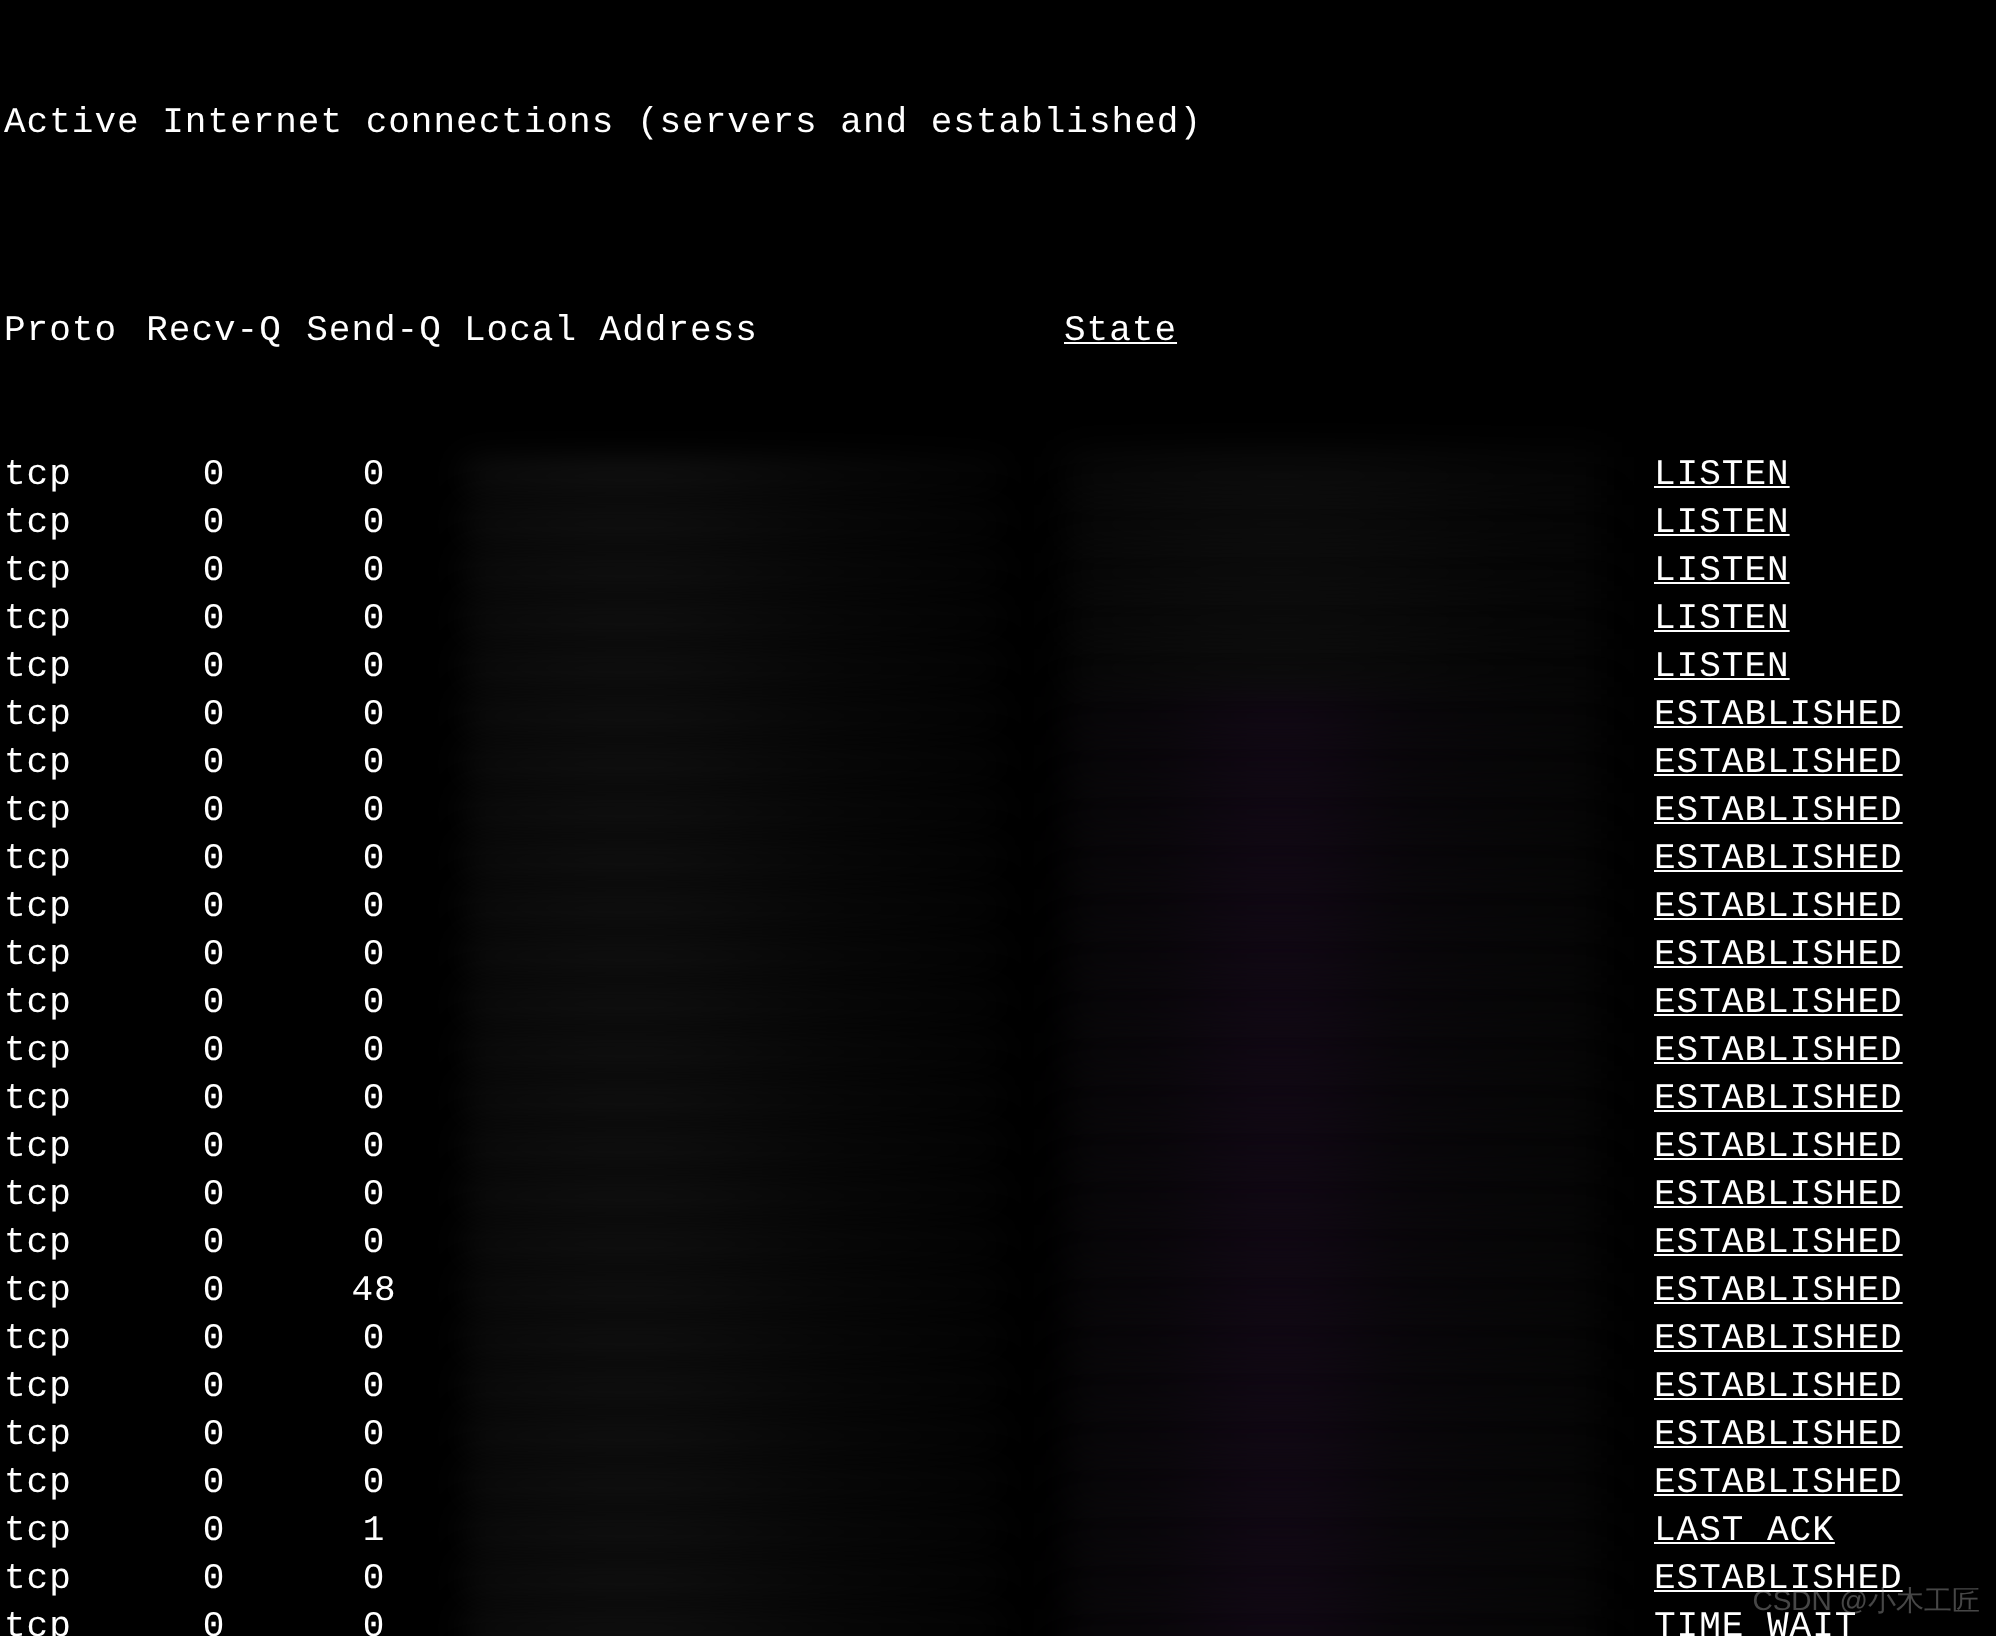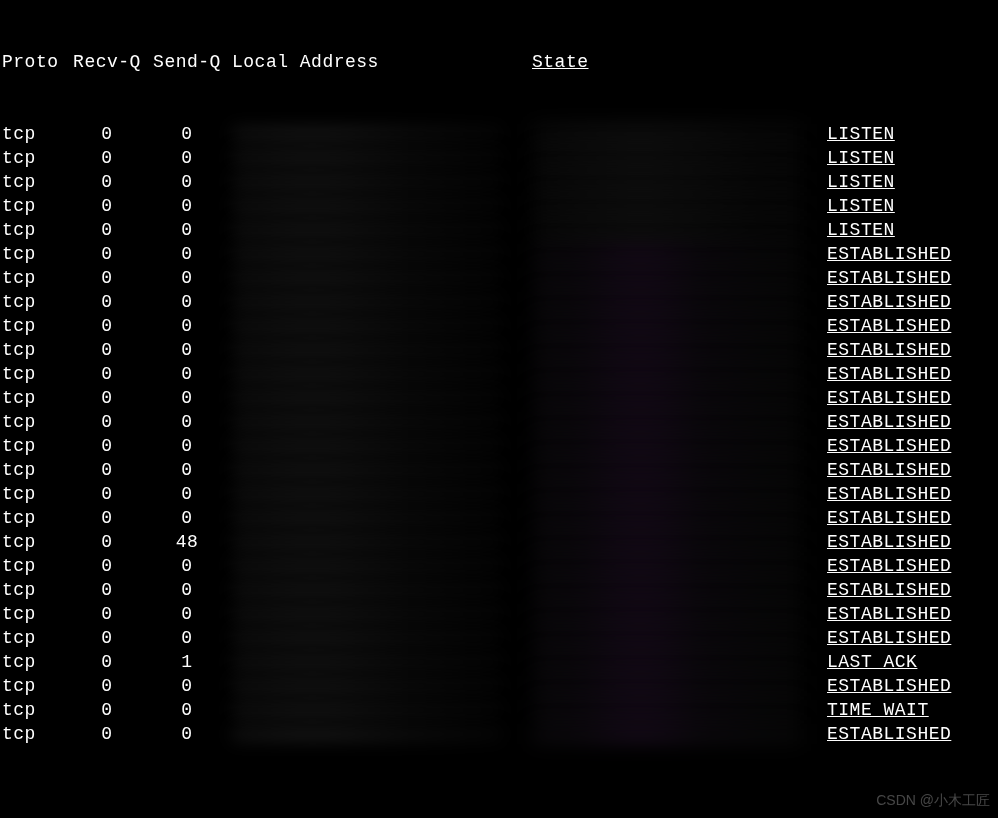--- a/index.html
+++ b/index.html
@@ -21,20 +21,21 @@
     }
     .terminal {
       white-space: pre;
       letter-spacing: 0.5px;
     }
     .title-line {
       color: #ffffff;
     }
     .header-line {
       color: #ffffff;
+      margin-top: 32px;
     }
     .row {
       position: relative;
       height: 24px;
       display: flex;
     }
     .col-proto {
       width: 70px;
       text-align: left;
     }
@@ -90,20 +91,21 @@
       right: 8px;
       color: rgba(200,200,200,0.35);
       font-size: 14px;
       font-family: sans-serif;
     }
   </style>
 </head>
 <body>
 
 <div class="terminal">
+  <div class="title-line">Active Internet connections (servers and established)</div>
   <div class="row header-line">
     <span class="col-proto">Proto</span>
     <span class="col-recvq">Recv-Q</span>
     <span class="col-sendq">Send-Q</span>
     <span class="col-local">Local Address</span>
     <span class="col-state">State</span>
   </div>
   <div id="rows-container"><div class="row"><span class="col-proto">tcp</span><span class="col-recvq">0</span><span class="col-sendq">0</span><span class="col-local"><div class="blur-local"></div></span><span class="col-foreign"><div class="blur-foreign listen"></div></span><span class="col-state">LISTEN</span></div><div class="row"><span class="col-proto">tcp</span><span class="col-recvq">0</span><span class="col-sendq">0</span><span class="col-local"><div class="blur-local"></div></span><span class="col-foreign"><div class="blur-foreign listen"></div></span><span class="col-state">LISTEN</span></div><div class="row"><span class="col-proto">tcp</span><span class="col-recvq">0</span><span class="col-sendq">0</span><span class="col-local"><div class="blur-local"></div></span><span class="col-foreign"><div class="blur-foreign listen"></div></span><span class="col-state">LISTEN</span></div><div class="row"><span class="col-proto">tcp</span><span class="col-recvq">0</span><span class="col-sendq">0</span><span class="col-local"><div class="blur-local"></div></span><span class="col-foreign"><div class="blur-foreign listen"></div></span><span class="col-state">LISTEN</span></div><div class="row"><span class="col-proto">tcp</span><span class="col-recvq">0</span><span class="col-sendq">0</span><span class="col-local"><div class="blur-local"></div></span><span class="col-foreign"><div class="blur-foreign listen"></div></span><span class="col-state">LISTEN</span></div><div class="row"><span class="col-proto">tcp</span><span class="col-recvq">0</span><span class="col-sendq">0</span><span class="col-local"><div class="blur-local"></div></span><span class="col-foreign"><div class="blur-foreign"></div></span><span class="col-state">ESTABLISHED</span></div><div class="row"><span class="col-proto">tcp</span><span class="col-recvq">0</span><span class="col-sendq">0</span><span class="col-local"><div class="blur-local"></div></span><span class="col-foreign"><div class="blur-foreign"></div></span><span class="col-state">ESTABLISHED</span></div><div class="row"><span class="col-proto">tcp</span><span class="col-recvq">0</span><span class="col-sendq">0</span><span class="col-local"><div class="blur-local"></div></span><span class="col-foreign"><div class="blur-foreign"></div></span><span class="col-state">ESTABLISHED</span></div><div class="row"><span class="col-proto">tcp</span><span class="col-recvq">0</span><span class="col-sendq">0</span><span class="col-local"><div class="blur-local"></div></span><span class="col-foreign"><div class="blur-foreign"></div></span><span class="col-state">ESTABLISHED</span></div><div class="row"><span class="col-proto">tcp</span><span class="col-recvq">0</span><span class="col-sendq">0</span><span class="col-local"><div class="blur-local"></div></span><span class="col-foreign"><div class="blur-foreign"></div></span><span class="col-state">ESTABLISHED</span></div><div class="row"><span class="col-proto">tcp</span><span class="col-recvq">0</span><span class="col-sendq">0</span><span class="col-local"><div class="blur-local"></div></span><span class="col-foreign"><div class="blur-foreign"></div></span><span class="col-state">ESTABLISHED</span></div><div class="row"><span class="col-proto">tcp</span><span class="col-recvq">0</span><span class="col-sendq">0</span><span class="col-local"><div class="blur-local"></div></span><span class="col-foreign"><div class="blur-foreign"></div></span><span class="col-state">ESTABLISHED</span></div><div class="row"><span class="col-proto">tcp</span><span class="col-recvq">0</span><span class="col-sendq">0</span><span class="col-local"><div class="blur-local"></div></span><span class="col-foreign"><div class="blur-foreign"></div></span><span class="col-state">ESTABLISHED</span></div><div class="row"><span class="col-proto">tcp</span><span class="col-recvq">0</span><span class="col-sendq">0</span><span class="col-local"><div class="blur-local"></div></span><span class="col-foreign"><div class="blur-foreign"></div></span><span class="col-state">ESTABLISHED</span></div><div class="row"><span class="col-proto">tcp</span><span class="col-recvq">0</span><span class="col-sendq">0</span><span class="col-local"><div class="blur-local"></div></span><span class="col-foreign"><div class="blur-foreign"></div></span><span class="col-state">ESTABLISHED</span></div><div class="row"><span class="col-proto">tcp</span><span class="col-recvq">0</span><span class="col-sendq">0</span><span class="col-local"><div class="blur-local"></div></span><span class="col-foreign"><div class="blur-foreign"></div></span><span class="col-state">ESTABLISHED</span></div><div class="row"><span class="col-proto">tcp</span><span class="col-recvq">0</span><span class="col-sendq">0</span><span class="col-local"><div class="blur-local"></div></span><span class="col-foreign"><div class="blur-foreign"></div></span><span class="col-state">ESTABLISHED</span></div><div class="row"><span class="col-proto">tcp</span><span class="col-recvq">0</span><span class="col-sendq">48</span><span class="col-local"><div class="blur-local"></div></span><span class="col-foreign"><div class="blur-foreign"></div></span><span class="col-state">ESTABLISHED</span></div><div class="row"><span class="col-proto">tcp</span><span class="col-recvq">0</span><span class="col-sendq">0</span><span class="col-local"><div class="blur-local"></div></span><span class="col-foreign"><div class="blur-foreign"></div></span><span class="col-state">ESTABLISHED</span></div><div class="row"><span class="col-proto">tcp</span><span class="col-recvq">0</span><span class="col-sendq">0</span><span class="col-local"><div class="blur-local"></div></span><span class="col-foreign"><div class="blur-foreign"></div></span><span class="col-state">ESTABLISHED</span></div><div class="row"><span class="col-proto">tcp</span><span class="col-recvq">0</span><span class="col-sendq">0</span><span class="col-local"><div class="blur-local"></div></span><span class="col-foreign"><div class="blur-foreign"></div></span><span class="col-state">ESTABLISHED</span></div><div class="row"><span class="col-proto">tcp</span><span class="col-recvq">0</span><span class="col-sendq">0</span><span class="col-local"><div class="blur-local"></div></span><span class="col-foreign"><div class="blur-foreign"></div></span><span class="col-state">ESTABLISHED</span></div><div class="row"><span class="col-proto">tcp</span><span class="col-recvq">0</span><span class="col-sendq">1</span><span class="col-local"><div class="blur-local"></div></span><span class="col-foreign"><div class="blur-foreign"></div></span><span class="col-state">LAST_ACK</span></div><div class="row"><span class="col-proto">tcp</span><span class="col-recvq">0</span><span class="col-sendq">0</span><span class="col-local"><div class="blur-local"></div></span><span class="col-foreign"><div class="blur-foreign"></div></span><span class="col-state">ESTABLISHED</span></div><div class="row"><span class="col-proto">tcp</span><span class="col-recvq">0</span><span class="col-sendq">0</span><span class="col-local"><div class="blur-local"></div></span><span class="col-foreign"><div class="blur-foreign"></div></span><span class="col-state">TIME_WAIT</span></div><div class="row"><span class="col-proto">tcp</span><span class="col-recvq">0</span><span class="col-sendq">0</span><span class="col-local"><div class="blur-local"></div></span><span class="col-foreign"><div class="blur-foreign"></div></span><span class="col-state">ESTABLISHED</span></div></div>
 </div>
 

